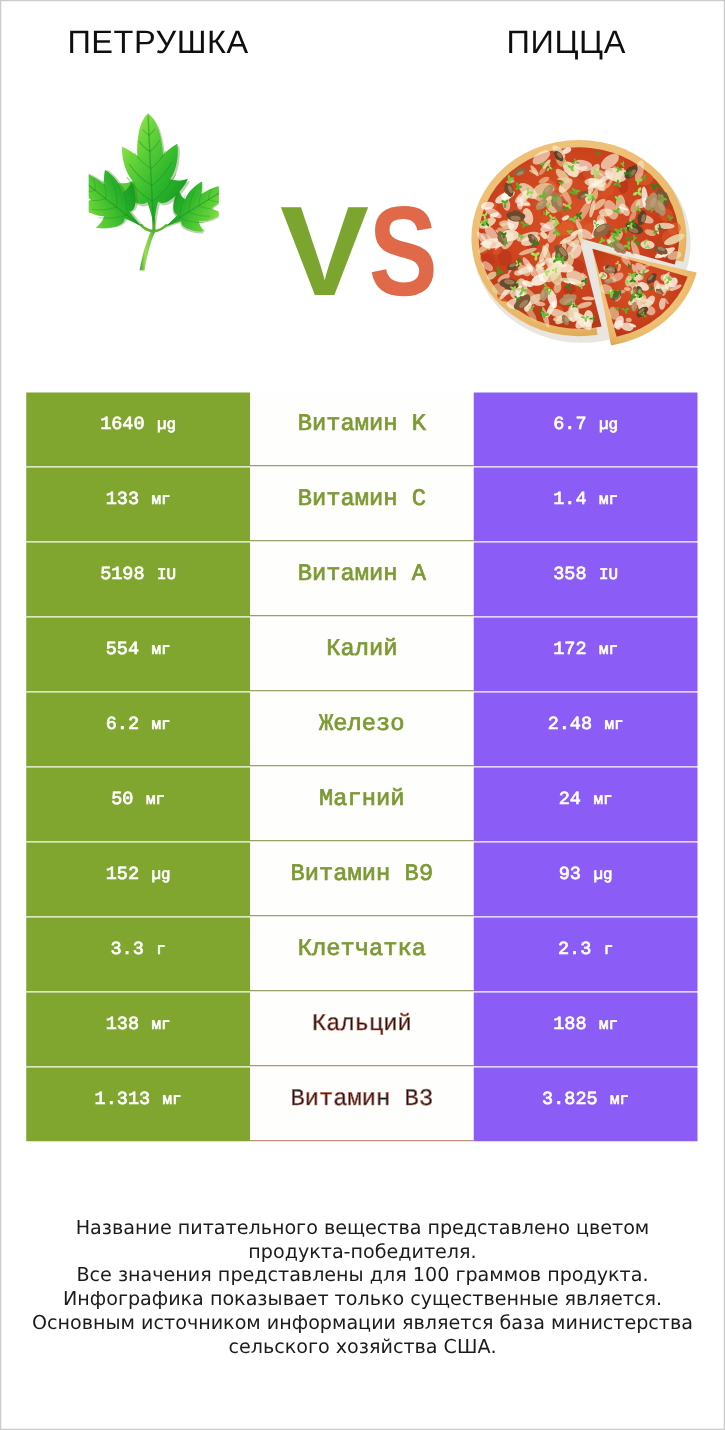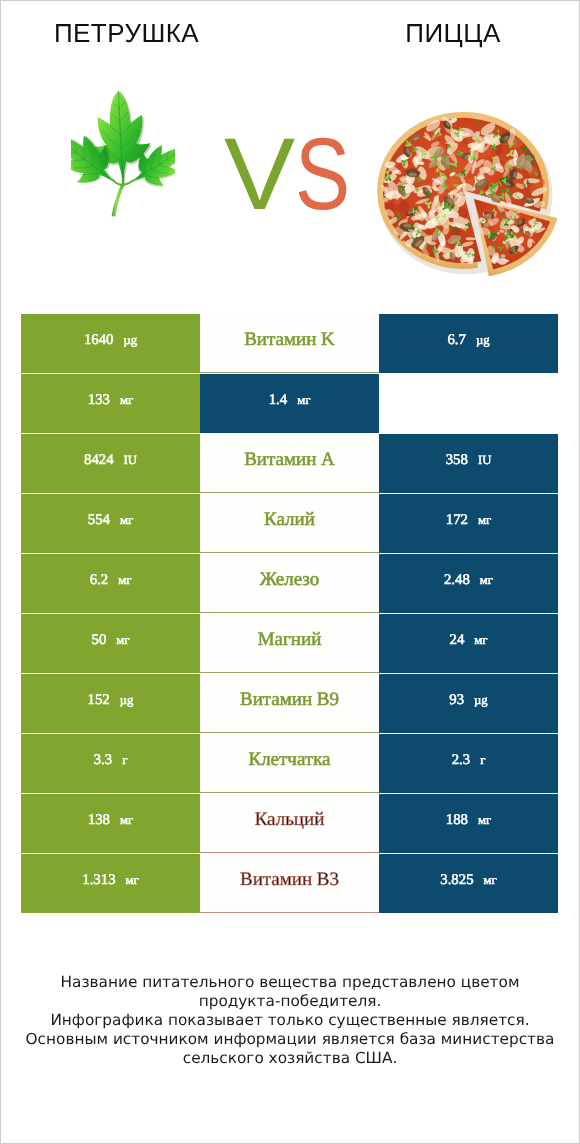--- a/index.html
+++ b/index.html
@@ -15,34 +15,34 @@
          text-align:center;white-space:nowrap;letter-spacing:.45px;line-height:30px;}
   .title.left{left:0;width:251px;}
   .title.right{left:327px;width:250px;}
 
   
   .hero{position:absolute;left:0;top:0;width:578px;height:312px;}
   .leafwrap{position:absolute;left:70px;top:78px;width:104px;height:140px;}
   .leafsvg{display:block;width:104px;height:140px;}
   .pizzawrap{position:absolute;left:374px;top:103px;width:200px;height:190px;}
   .pizzasvg{display:block;width:200px;height:190px;}
-  .vs{position:absolute;left:223px;top:133px;width:140px;height:90px;
-      font-size:102px;line-height:80px;font-weight:400;letter-spacing:0px;white-space:nowrap;}
+  .vs{position:absolute;left:223px;top:160px;width:140px;height:90px;
+      font-size:102px;line-height:80px;font-weight:700;letter-spacing:0px;white-space:nowrap;}
   .vs .v{color:#7BA52E;display:inline-block;transform:scaleX(1.047);transform-origin:left center;}
   .vs .s{color:#E0694A;display:inline-block;transform:scaleX(0.81);transform-origin:left center;margin-left:3px;}
 
   
   .tbl{position:absolute;left:20.0px;top:312.6px;width:537px;}
   .row{position:relative;display:flex;height:58.91px;}
   .cell{box-sizing:border-box;width:179px;display:flex;align-items:center;
-        justify-content:center;font-family:Liberation Serif, serif;font-size:14.8px;
+        justify-content:center;font-family:Liberation Mono, monospace;font-size:14.8px;
         font-weight:400;-webkit-text-stroke:0.55px;white-space:nowrap;
         line-height:1;padding-bottom:6.2px;}
   .cell.left{background:#80A62F;color:#ffffff;-webkit-text-stroke-color:#ffffff;}
-  .cell.right{background:#0c4a6e;color:#ffffff;-webkit-text-stroke-color:#ffffff;}
+  .cell.right{background:#8b5cf6;color:#ffffff;-webkit-text-stroke-color:#ffffff;}
   .cell.mid{background:#fefefd;border-bottom:1px solid #94A36A;}
   .row.redwin .cell.mid{border-bottom-color:#C0907F;}
   .cell.mid .lbl{font-size:19px;font-weight:400;color:#7C9A34;-webkit-text-stroke:0.55px #7C9A34;}
   .row.redwin .cell.mid .lbl{color:#0f172a;text-align:center;-webkit-text-stroke-color:#C4694C;}
   .unit{font-weight:400;font-size:12.7px;margin-left:10px;}
   .rowgap{height:1.1px;background:#fbfdf0;}
 
   
   .ftr{position:absolute;left:0;top:972px;width:578px;text-align:center;
        font-family:"DejaVu Sans",sans-serif;font-size:15.3px;line-height:19.0px;color:#1b1b1b;font-weight:400;}
@@ -997,29 +997,32 @@
           <span>6.7</span>
           <span class="unit">µg</span>
         </div>
       </div>
       <div class="rowgap"></div>
       <div class="row">
         <div class="cell left">
           <span>133</span>
           <span class="unit">мг</span>
         </div>
+        <div class="cell mid">
+          <span class="lbl">Витамин C</span>
+        </div>
         <div class="cell right">
           <span>1.4</span>
           <span class="unit">мг</span>
         </div>
       </div>
       <div class="rowgap"></div>
       <div class="row">
         <div class="cell left">
-          <span>8424</span>
+          <span>5198</span>
           <span class="unit">IU</span>
         </div>
         <div class="cell mid">
           <span class="lbl">Витамин A</span>
         </div>
         <div class="cell right">
           <span>358</span>
           <span class="unit">IU</span>
         </div>
       </div>
@@ -1119,17 +1122,18 @@
         <div class="cell right">
           <span>3.825</span>
           <span class="unit">мг</span>
         </div>
       </div>
     </div>
 
   <div class="ftr" id="ftr">
       <div>Название питательного вещества представлено цветом</div>
       <div>продукта-победителя.</div>
+      <div>Все значения представлены для 100 граммов продукта.</div>
       <div>Инфографика показывает только существенные является.</div>
       <div>Основным источником информации является база министерства</div>
       <div>сельского хозяйства США.</div>
     </div>
 </div>
 
 </body></html>

